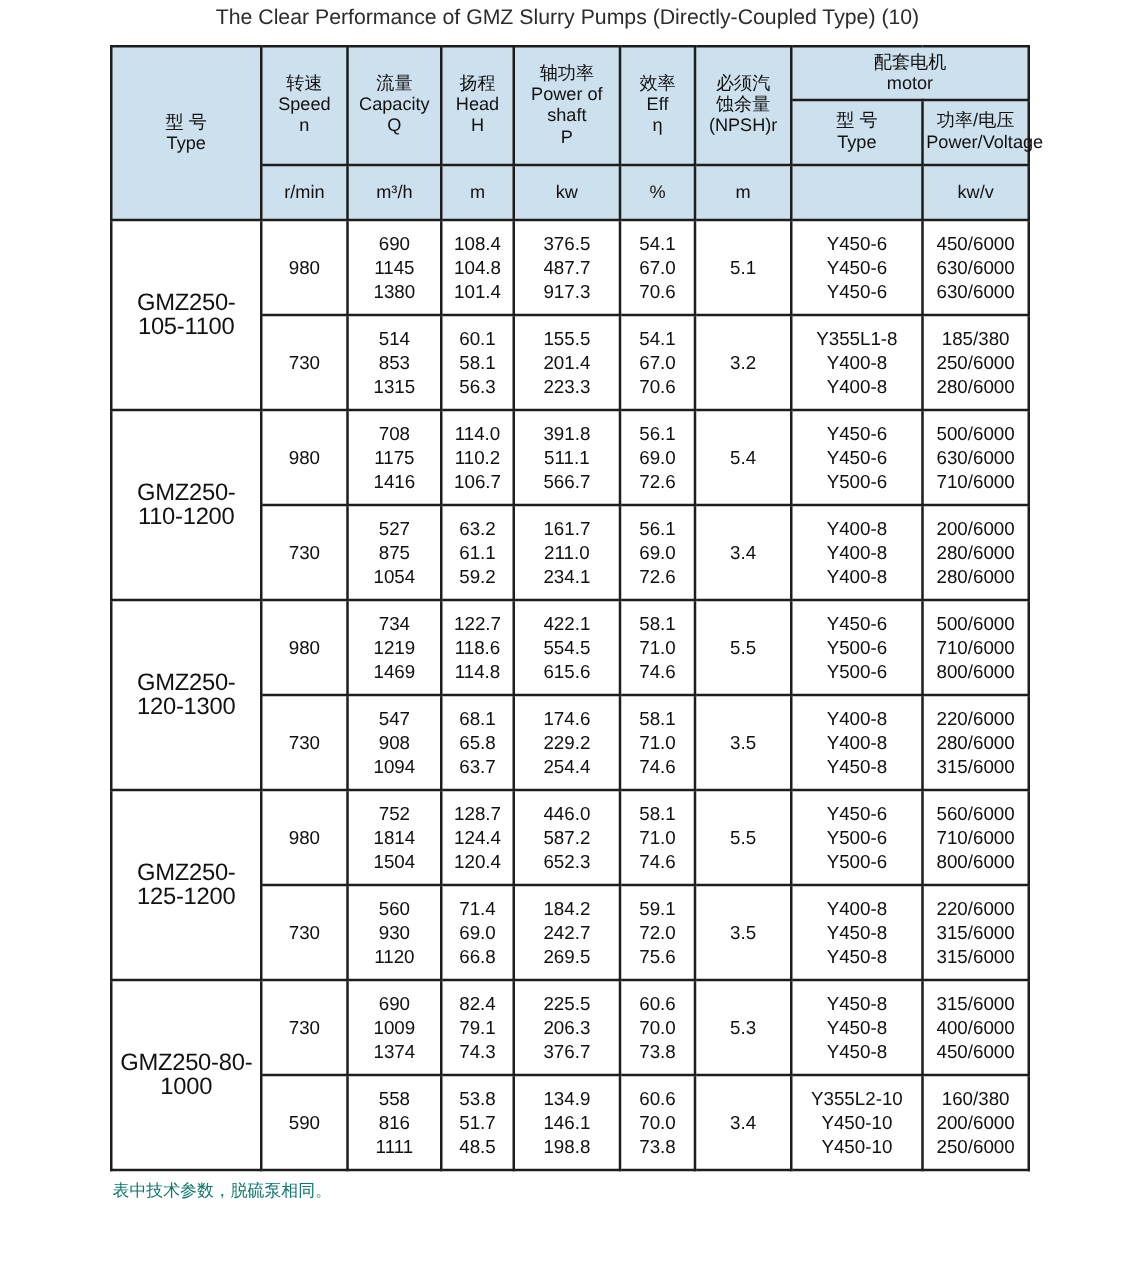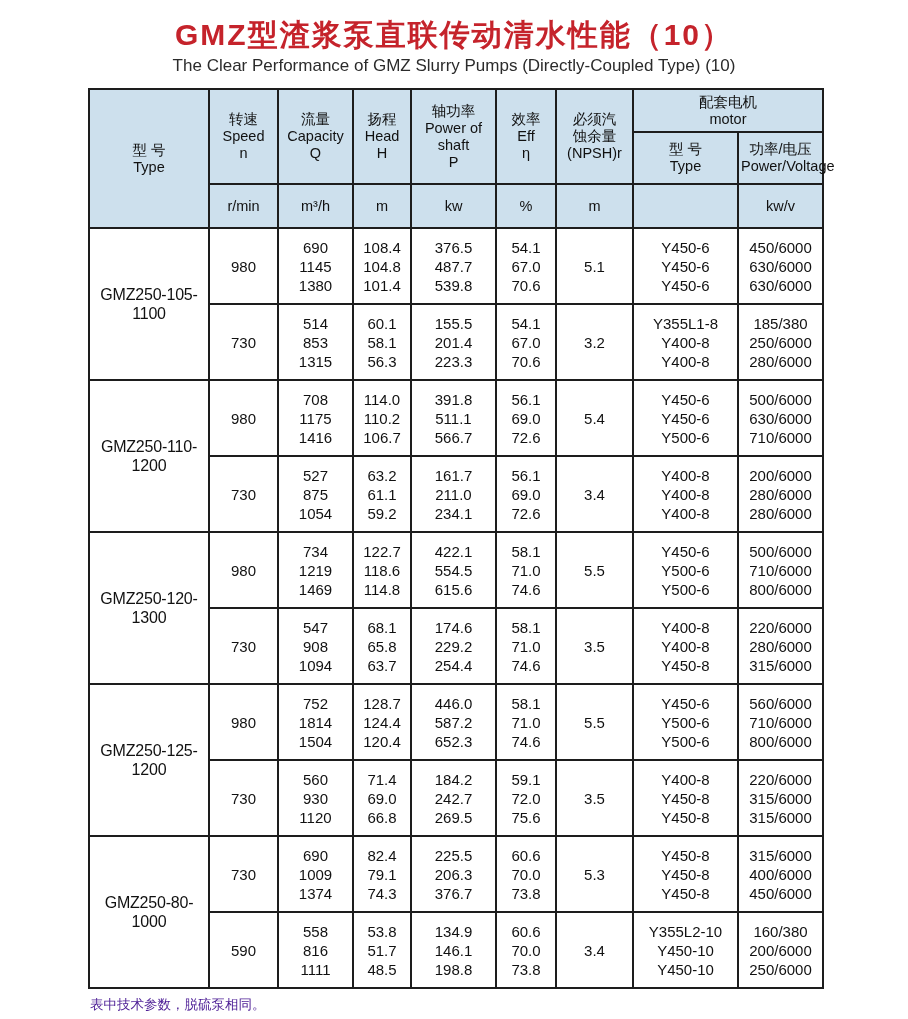--- a/index.html
+++ b/index.html
@@ -56,37 +56,36 @@
   tr.h3{height:44px;}
   th.u{font-size:15px;}
   th.pv{font-size:12px;line-height:15px;}
   tbody tr{height:76px;}
   tbody td{
     background:#fff;
     font-size:15px;
     line-height:19px;
   }
   td.model{
-    font-size:16px;
+    font-size:19px;
     white-space:nowrap;
     padding:0;
     letter-spacing:-0.2px;
   }
   .footnote{
     margin:7px 0 0 90px;
     font-size:13.5px;
-    color:#4c1d95;
+    color:#0f766e;
     line-height:17px;
   }
 </style>
 </head>
 <body>
 
 <div class="titles">
-  <div class="title-zh">GMZ型渣浆泵直联传动清水性能（10）</div>
   <div class="title-en">The Clear Performance of GMZ Slurry Pumps (Directly-Coupled Type) (10)</div>
 </div>
 
 <table class="perf">
   <colgroup>
     <col style="width:120px">
       <col style="width:69px">
       <col style="width:75px">
     <col style="width:58px">
       <col style="width:85px">
@@ -144,21 +143,21 @@
       <td class="model" rowspan="2">GMZ250-105-1100</td>
       <td>980</td>
       <td>690
 1145
 1380</td>
       <td>108.4
 104.8
 101.4</td>
       <td>376.5
 487.7
-539.8</td>
+917.3</td>
       <td>54.1
 67.0
 70.6</td>
       <td>5.1</td>
       <td>Y450-6
 Y450-6
 Y450-6</td>
       <td>450/6000
 630/6000
 630/6000</td>

